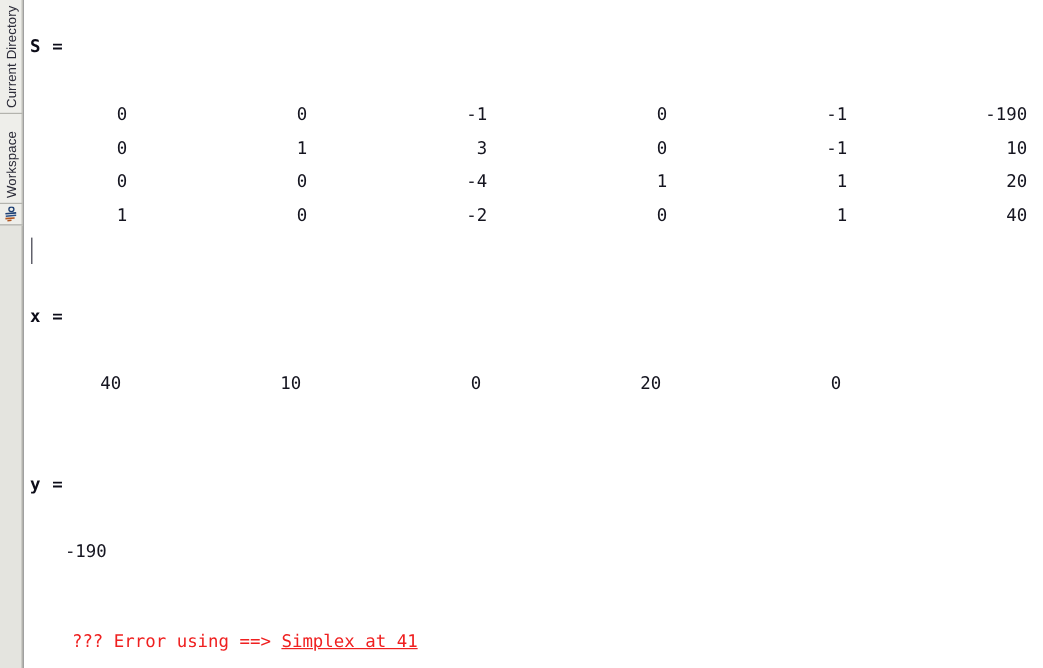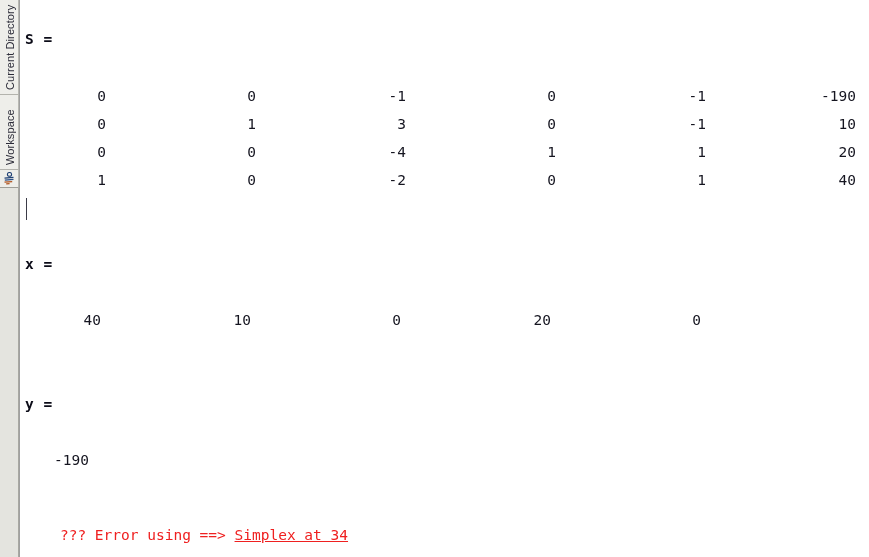--- a/index.html
+++ b/index.html
@@ -235,16 +235,16 @@
       <span class="numcell" style="right: 168px;">0</span>
     </div>
 
   <div class="cwline varname" style="top:395px;">y =</div>
 
   <div class="numrow" id="y-row-0" style="top:451px;">
       <span class="numcell" style="right: 780px;">-190</span>
     </div>
 
   <div class="errline" style="top:507px;">
-    <span>??? Error using ==&gt; </span><span class="errlink">Simplex at 34</span>
+    <span>??? Error using ==&gt; </span><span class="errlink">Simplex at 41</span>
   </div>
 
 </div>
 
 </body></html>

